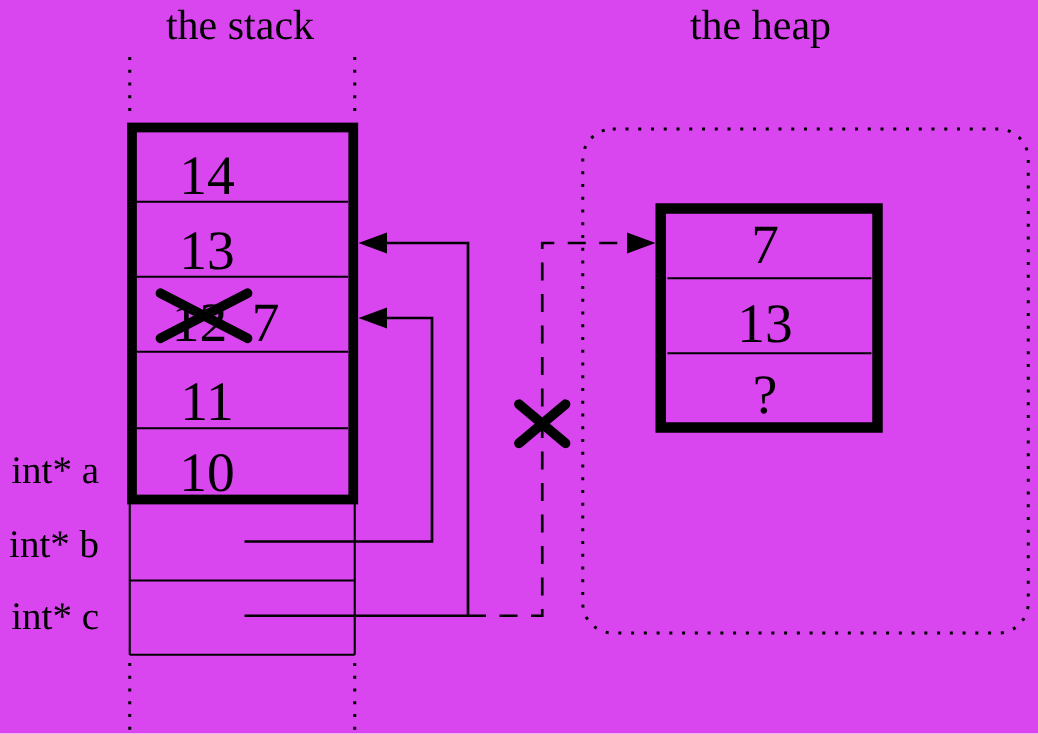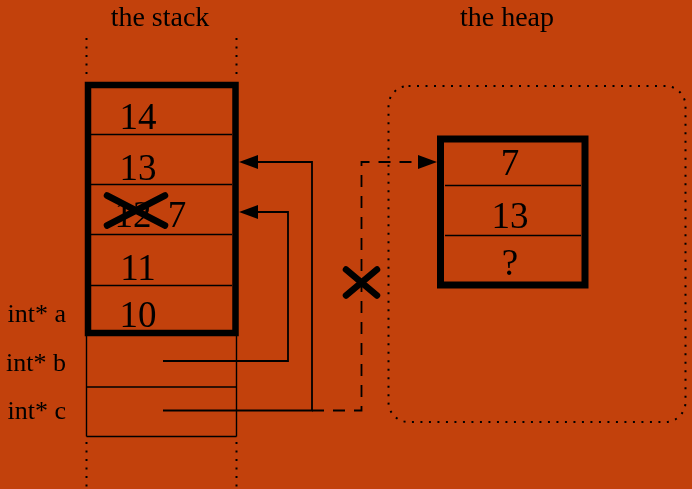--- a/index.html
+++ b/index.html
@@ -4,21 +4,21 @@
 <style>
   html, body {
     margin: 0;
     padding: 0;
     background: #ffffff;
   }
   .canvas {
     position: relative;
     width: 692px;
     height: 489px;
-    background: #c2410c;
+    background: #d946ef;
     overflow: hidden;
   }
   svg { display: block; }
   svg text {
     font-family: "Liberation Serif", serif;
     fill: #000000;
   }
   .title-text  { font-size: 28px; }
   .cell-text   { font-size: 37px; }
   .label-text  { font-size: 26px; }

